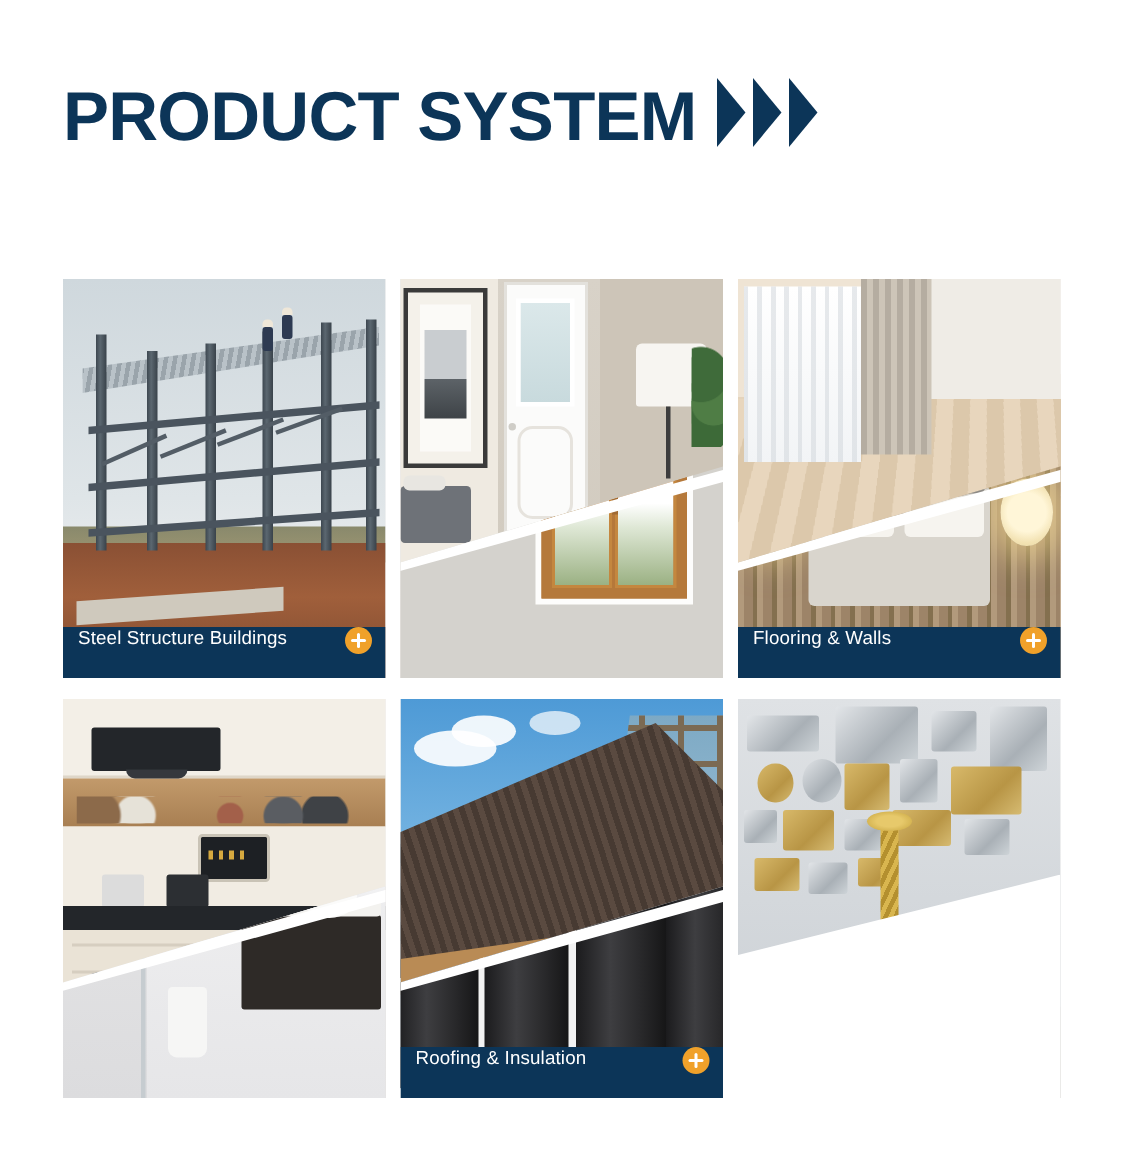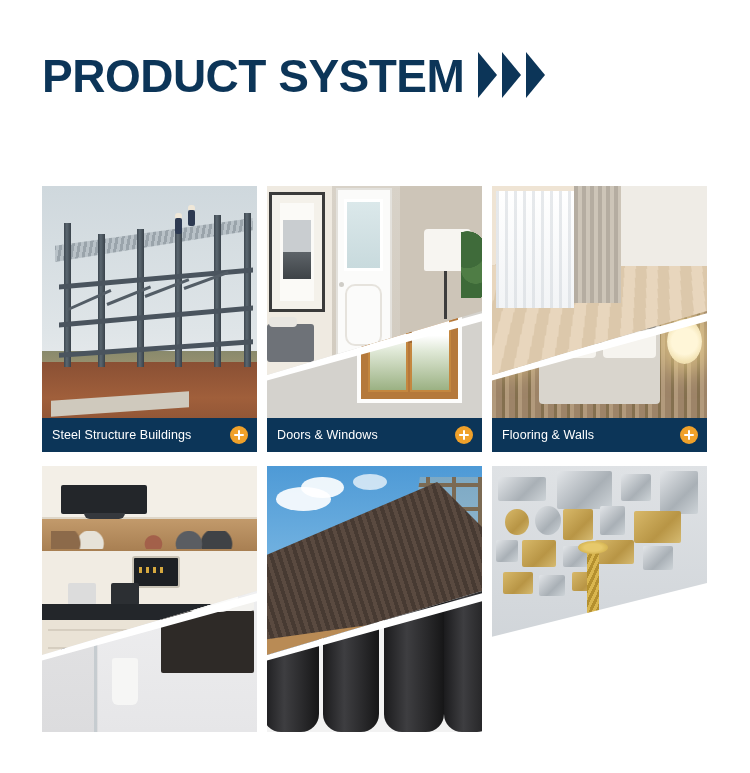--- a/index.html
+++ b/index.html
@@ -23,20 +23,21 @@
   .header h1 {
     color: #0c3558;
     font-family: "Liberation Sans", sans-serif;
     font-weight: bold;
     font-size: 46px;
     line-height: 48px;
     letter-spacing: -0.5px;
   }
   .title-line2 {
     display: flex;
+    align-items: center;
     gap: 14px;
   }
   .chevrons {
     display: flex;
     gap: 5px;
     align-items: center;
     margin-bottom: 3px;
   }
   .chev {
     width: 0;
@@ -72,21 +73,20 @@
     overflow: hidden;
   }
   .card-bar {
     position: absolute;
     left: 0;
     right: 0;
     bottom: 0;
     height: 34px;
     background: #0c3558;
     display: flex;
-    align-items: center;
     padding: 0 9px 0 10px;
     z-index: 9;
   }
   .card-label {
     color: #ffffff;
     font-size: 12.5px;
     font-family: "Liberation Sans", sans-serif;
     white-space: nowrap;
     flex: 1;
     letter-spacing: 0.1px;
@@ -338,24 +338,20 @@
       </div>
       <div class="split-lower">
         <div class="w2wall"></div>
         <div class="layer window2">
           <span class="pane l"></span>
             <span class="pane r"></span>
             <span class="handle"></span>
         </div>
       </div>
     </div>
-    <div class="card-bar">
-      <span class="card-label">Doors &amp; Windows</span>
-      <span class="plus-btn"></span>
-    </div>
   </div>
 
   <div class="card">
     <div class="card-media">
       <div class="split-upper">
         <div class="layer floor3"></div>
         <div class="layer backwall3"></div>
         <div class="layer planks3"></div>
         <div class="layer curt3"></div>
         <div class="layer win3"></div>
@@ -419,20 +415,24 @@
         <div class="layer fascia5"></div>
         <div class="layer gutter5"></div>
       </div>
       <div class="split-lower">
         <div class="ins5"></div>
         <div class="pipe5" style="left:2%;  top:22%; width:24%; bottom:0;"></div>
         <div class="pipe5" style="left:28%; top:30%; width:24%; bottom:0;"></div>
         <div class="pipe5" style="left:54%; top:18%; width:26%; bottom:0;"></div>
         <div class="pipe5" style="left:80%; top:26%; width:22%; bottom:0;"></div>
       </div>
+    </div>
+    <div class="card-bar">
+      <span class="card-label">Roofing &amp; Insulation</span>
+      <span class="plus-btn"></span>
     </div>
   </div>
 
   <div class="card">
     <div class="card-media">
       <div class="layer hw6"></div>
       <div class="hwpart steel" style="left:3%;  top:4%;  width:22%; height:9%;"></div>
       <div class="hwpart steel" style="left:30%; top:2%;  width:26%; height:14%;"></div>
       <div class="hwpart steel" style="left:60%; top:3%;  width:14%; height:10%;"></div>
       <div class="hwpart steel" style="left:78%; top:2%;  width:18%; height:16%;"></div>

